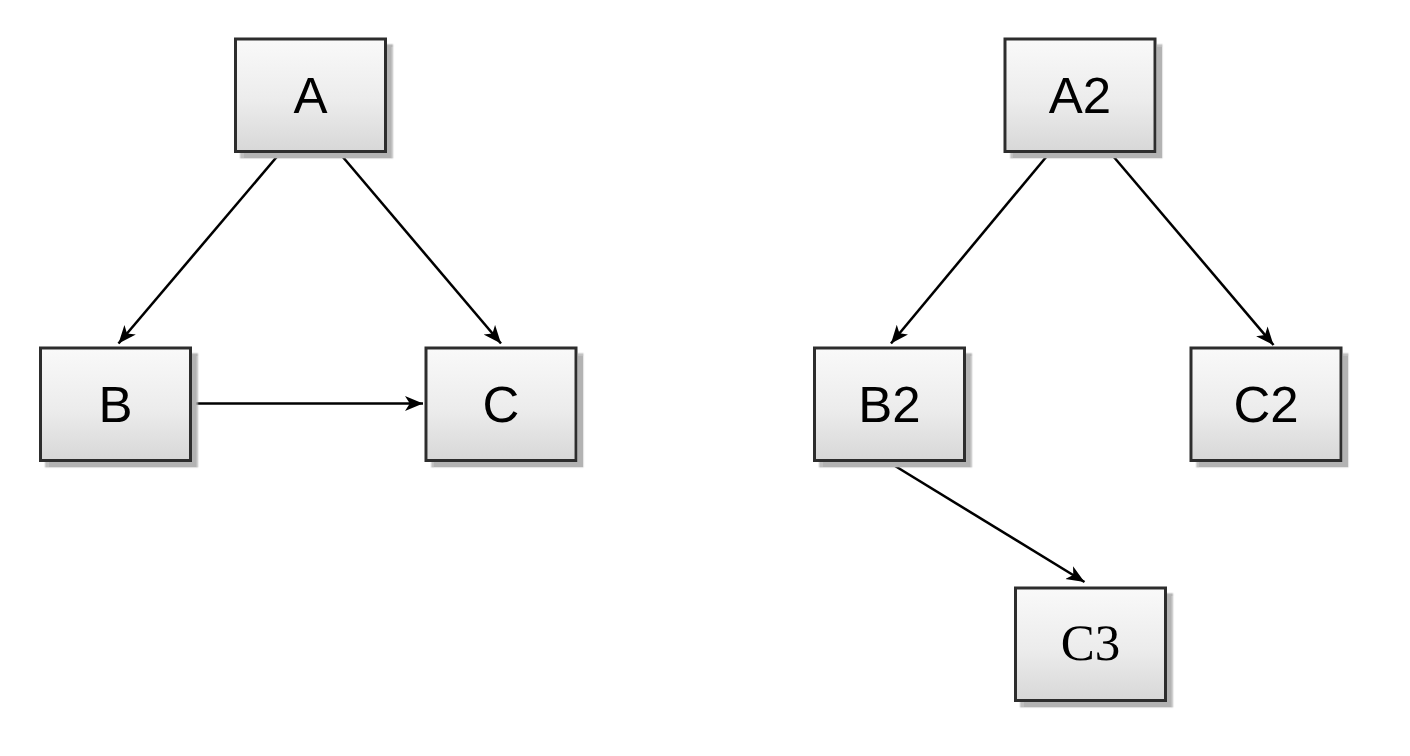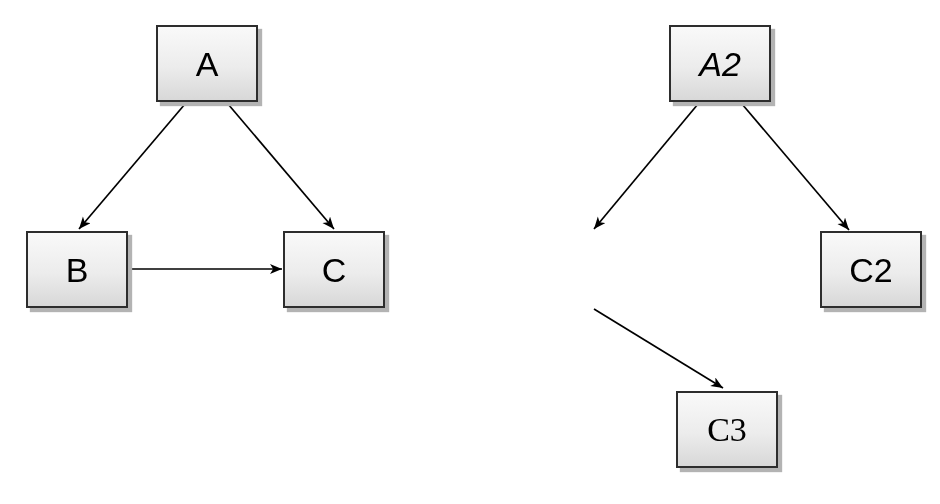--- a/index.html
+++ b/index.html
@@ -34,23 +34,23 @@
     align-items: center;
     justify-content: center;
     font-size: 34px;
     line-height: 1;
     color: #000000;
     user-select: none;
   }
   .node-a  { left: 156px; top: 25px;  }
   .node-b  { left: 26px;  top: 231px; }
   .node-c  { left: 283px; top: 231px; }
-  .node-a2 { left: 669px; top: 25px; font-style: italic;  }
+  .node-a2 { left: 669px; top: 25px;  }
   .node-b2 { left: 542px; top: 231px; }
-  .node-c2 { left: 820px; top: 231px; }
+  .node-c2 { left: 793px; top: 231px; }
   .node-c3 { left: 676px; top: 391px; font-family: Liberation Serif, serif; }
   line.edge {
     stroke: #000000;
     stroke-width: 1.7;
   }
 </style>
 </head>
 <body>
 
 <div class="canvas">
@@ -69,16 +69,17 @@
     <line class="edge" x1="698" y1="104" x2="594" y2="229" marker-end="url(#arrowhead)"></line>
     <line class="edge" x1="742" y1="104" x2="849" y2="230" marker-end="url(#arrowhead)"></line>
     <line class="edge" x1="594" y1="309" x2="723" y2="388" marker-end="url(#arrowhead)"></line>
   </svg>
 
   <div class="node node-a">A</div>
   <div class="node node-b">B</div>
   <div class="node node-c">C</div>
 
   <div class="node node-a2">A2</div>
+  <div class="node node-b2">B2</div>
   <div class="node node-c2">C2</div>
   <div class="node node-c3">C3</div>
 
 </div>
 
 </body></html>

